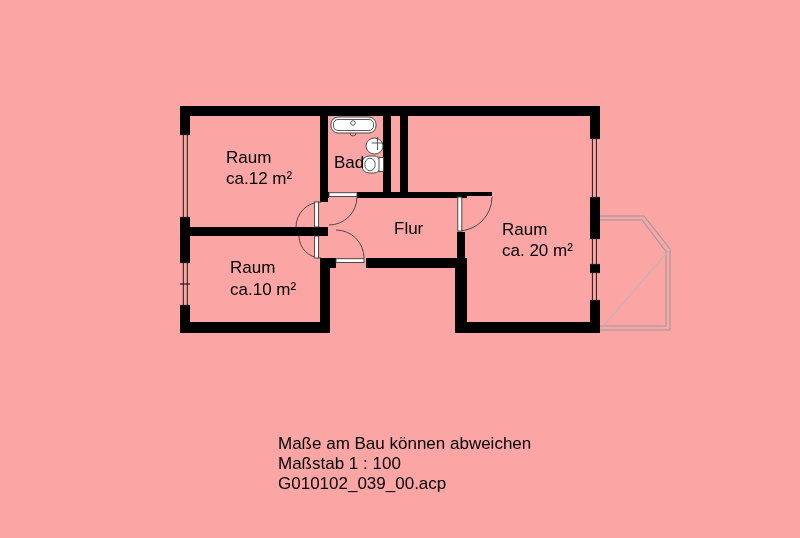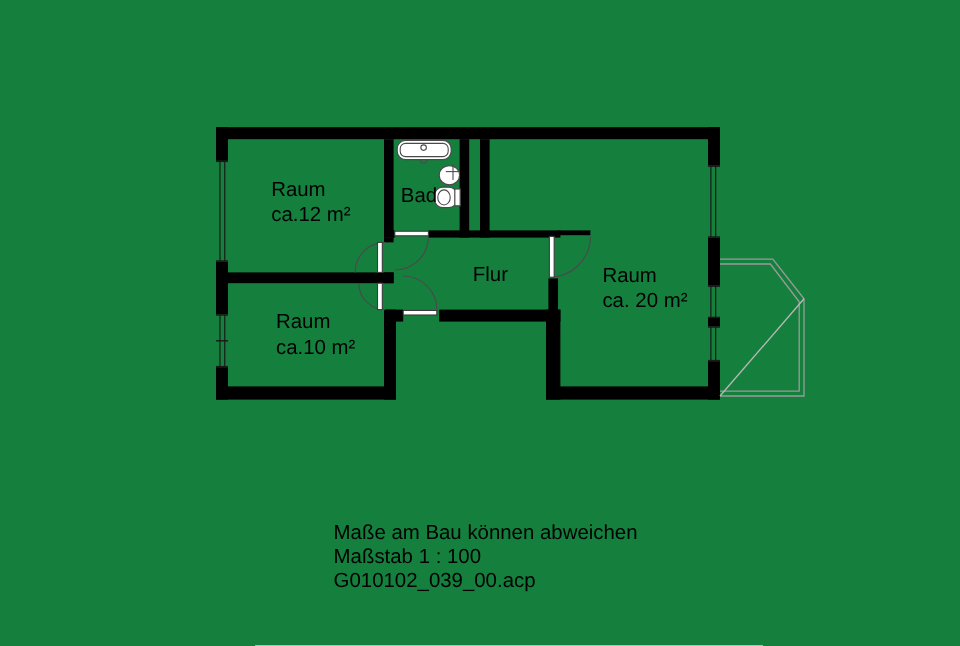--- a/index.html
+++ b/index.html
@@ -1,17 +1,17 @@
 <!DOCTYPE html>
 <html><head>
 <meta charset="utf-8">
 <style>
   html,body{margin:0;padding:0;background:#ffffff;}
   body{width:800px;height:538px;overflow:hidden;font-family:"Liberation Sans",sans-serif;}
-  .stage{position:relative;width:800px;height:538px;background:#15803d;}
+  .stage{position:relative;width:800px;height:538px;background:#fca5a5;}
   svg{display:block;}
   .wall{fill:#000000;stroke:none;}
   .winline{stroke:#1a1a1a;stroke-width:1;}
   .wintick{stroke:#1a1a1a;stroke-width:1.2;}
   .doorarc{fill:none;stroke:#4a4a4a;stroke-width:1;}
   .leaf{fill:#ffffff;stroke:#3a3a3a;stroke-width:0.9;}
   .fixture{fill:#ffffff;stroke:#4a4a4a;stroke-width:1;}
   .fixline{fill:none;stroke:#4a4a4a;stroke-width:0.9;}
   .balcony{fill:none;stroke:#9a9a9a;stroke-width:1.1;}
   .balcony-diag{fill:none;stroke:#b8b8b8;stroke-width:1.1;}

